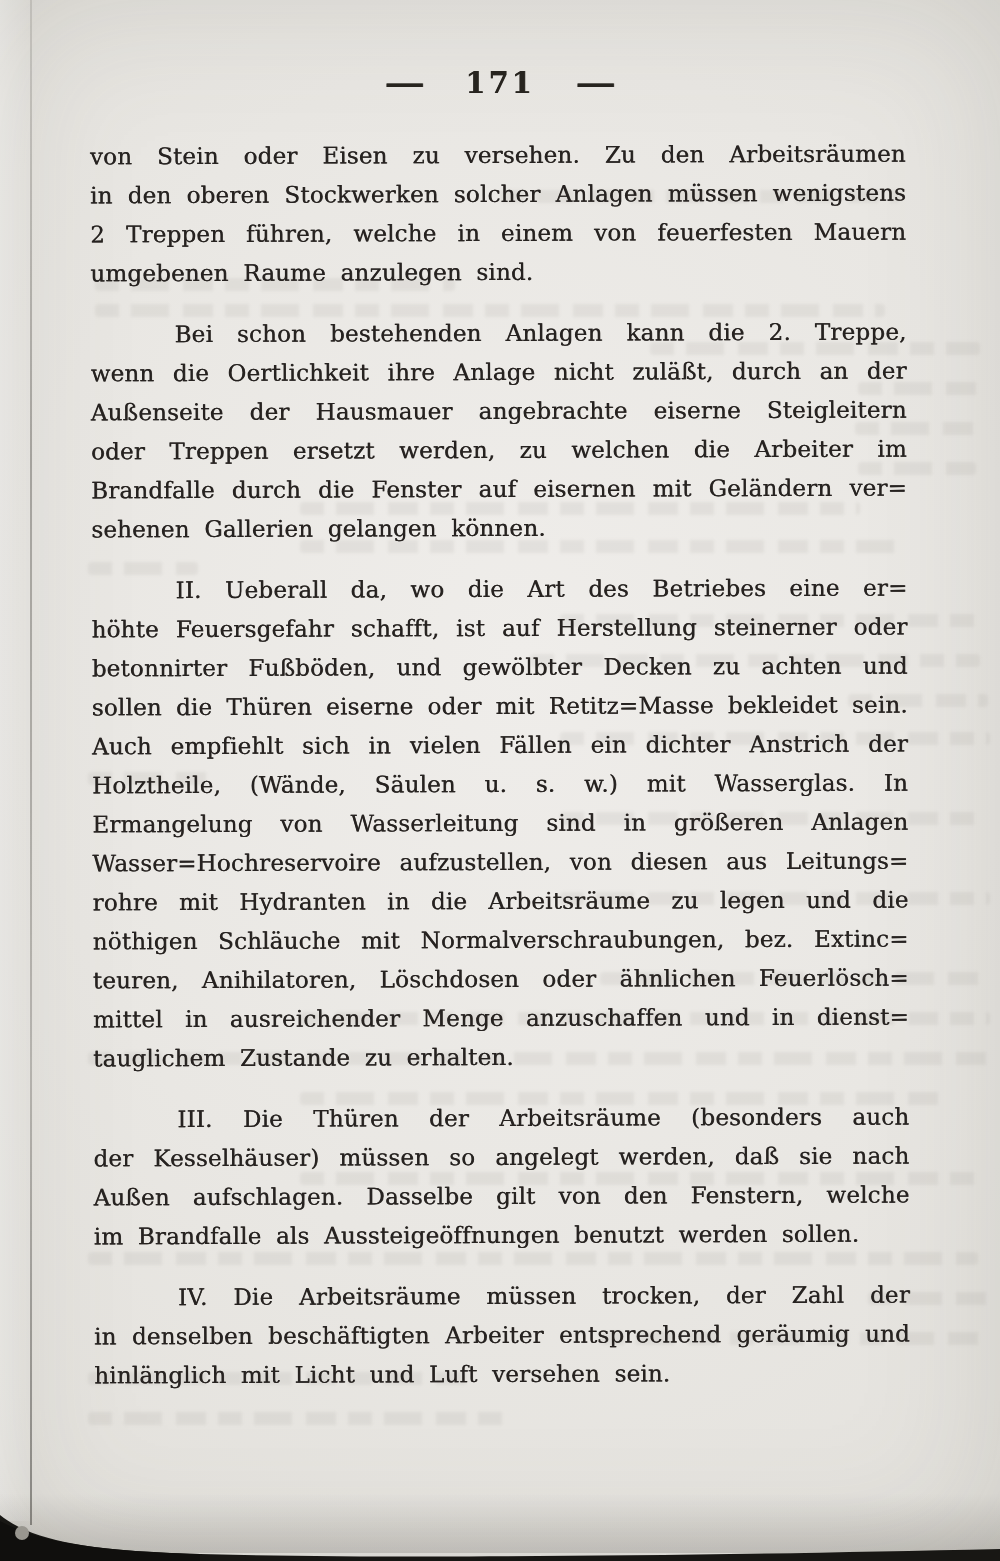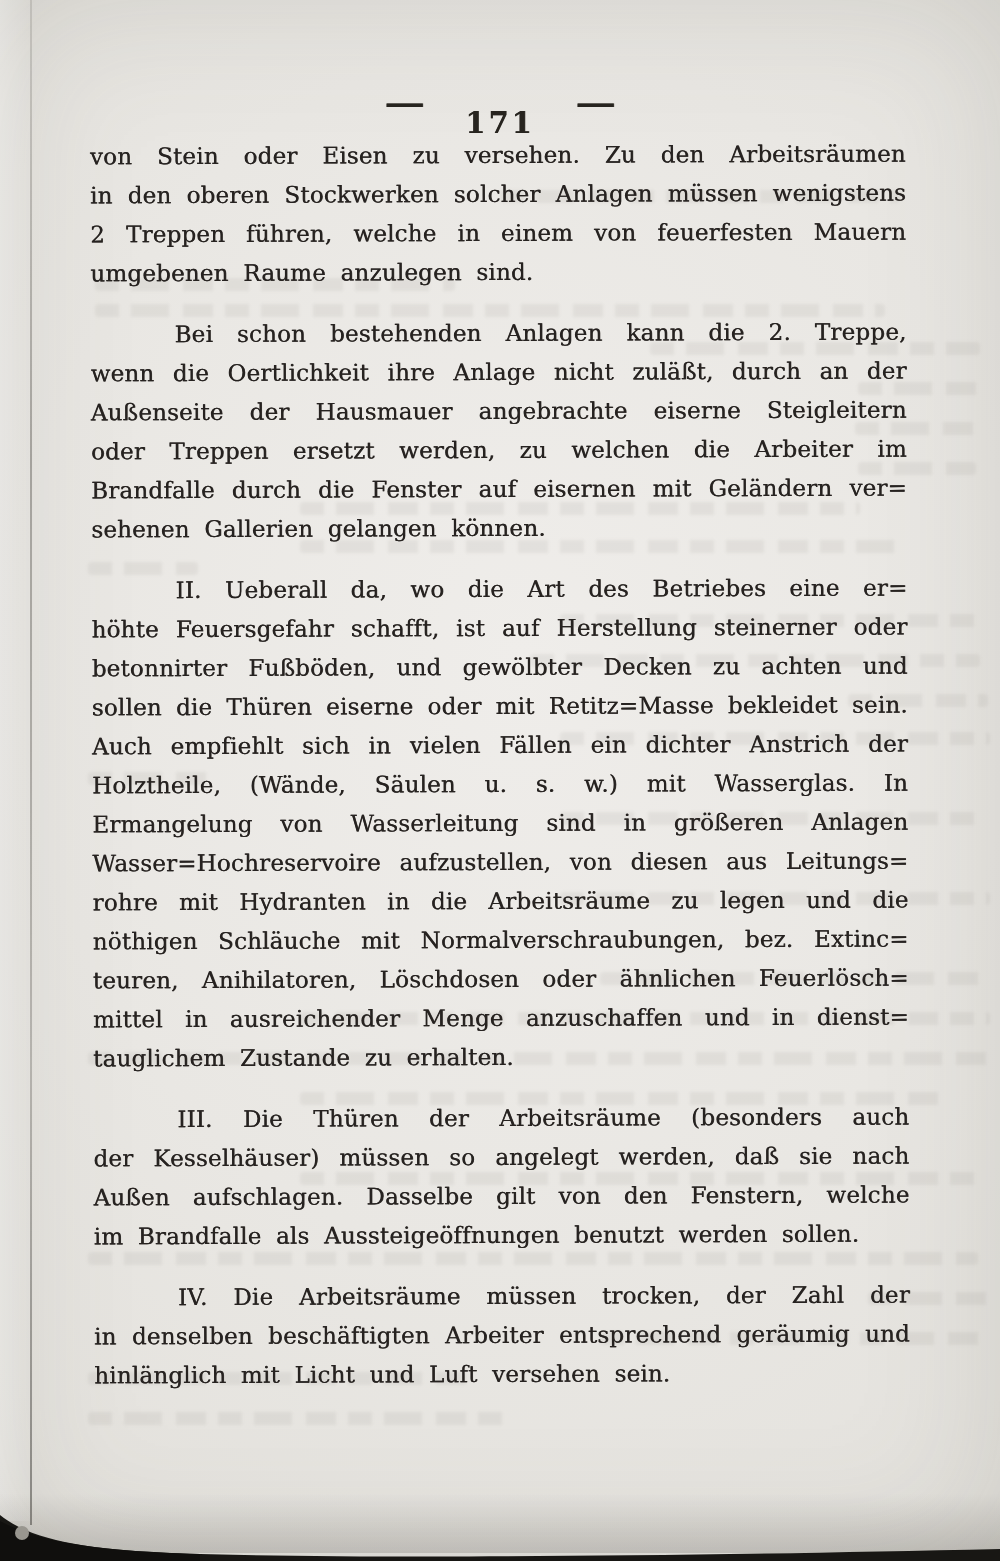--- a/index.html
+++ b/index.html
@@ -30,21 +30,21 @@
   }
   
   .page-header{
     position:absolute;top:66px;left:0;right:0;
     display:flex;justify-content:center;align-items:center;gap:46px;
     color:#27241f;
     font-size:29px;font-weight:bold;
     text-shadow:0.4px 0 0.3px rgba(40,36,30,0.75);
   }
   .page-header .dash{letter-spacing:0;transform:scaleX(1.4);}
-  .page-header .num{letter-spacing:3px;margin-top:40px;}
+  .page-header .num{letter-spacing:3px;}
   
   .text-block{
     position:absolute;top:136px;left:92px;width:816px;
     color:#262220;
     transform:rotate(-0.2deg);
     z-index:2;
   }
   .paragraph{margin:0;}
   .paragraph + .paragraph{margin-top:22px;}
   .line{

